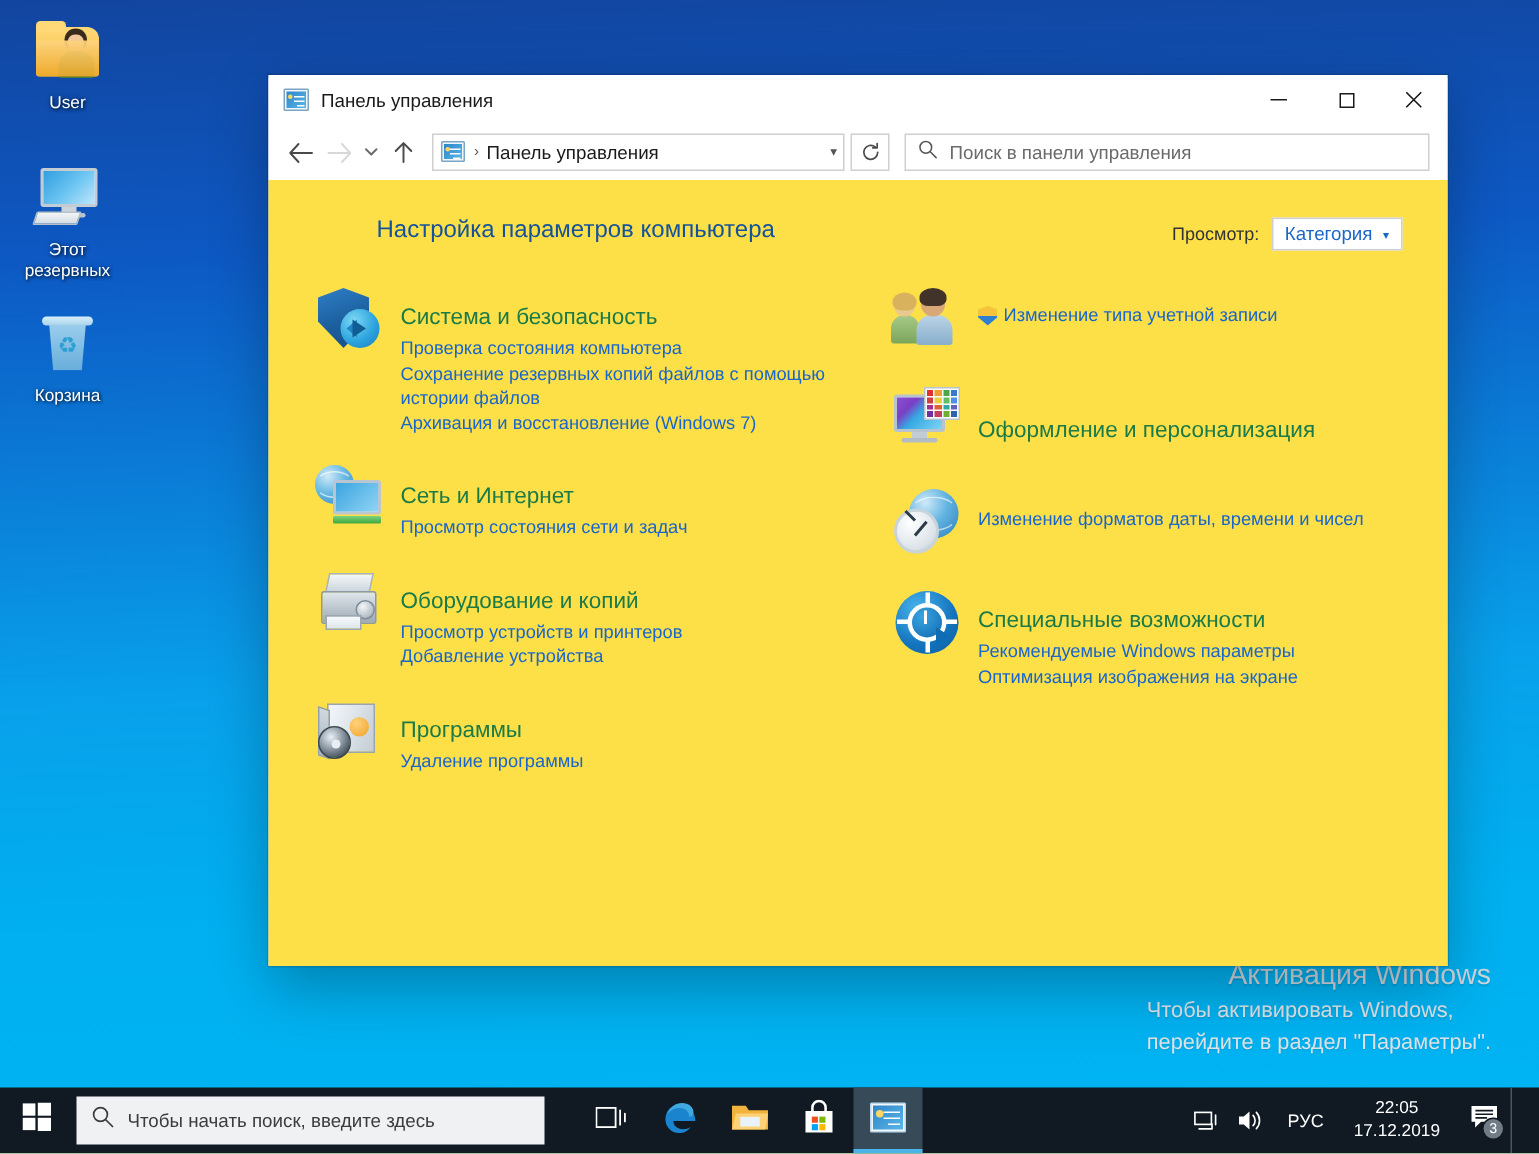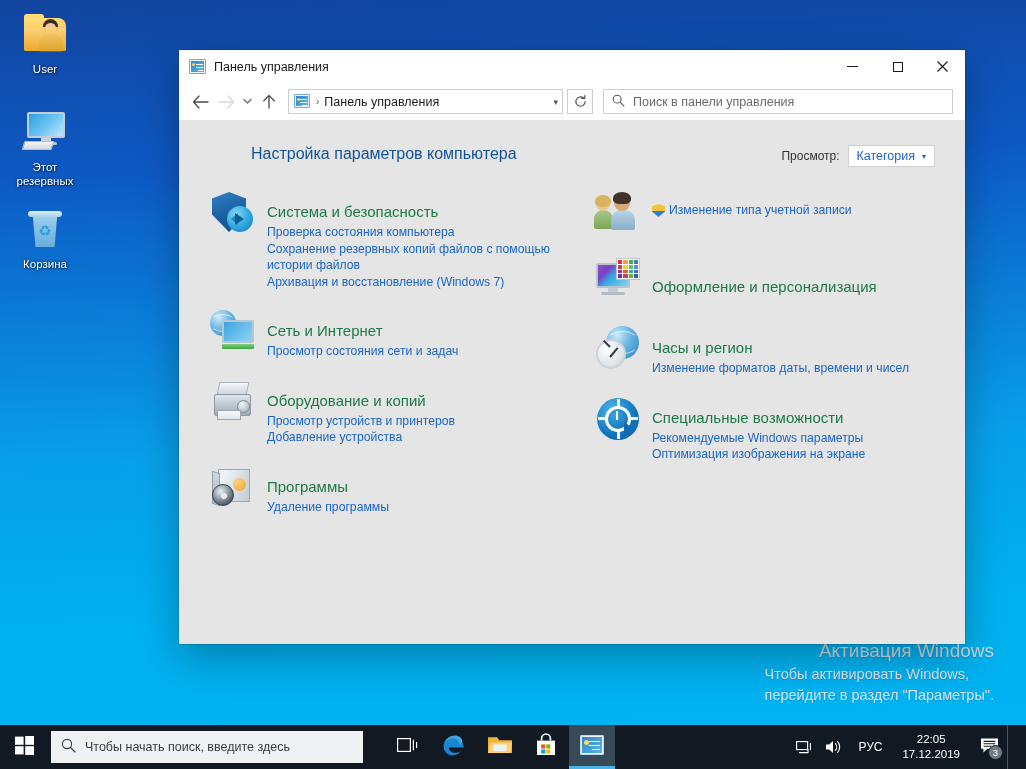--- a/index.html
+++ b/index.html
@@ -192,21 +192,21 @@
 
   #searchbox {
     margin-left:10px; flex:1; height:25px;
     border:1px solid #cfcfcf; background:#fff;
     display:flex; align-items:center; padding:0 8px;
   }
   #searchbox .sicon { margin-right:8px; }
   #searchbox .sph { font-size:12.5px; color:#6a6a6a; }
 
   
-  #content { padding:25px 30px 0 30px; background:#e5e5e5; height:524px; position:relative; }
+  #content { padding:25px 30px 0 30px; background:#fde047; height:524px; position:relative; }
   #content-head {
     display:flex; align-items:flex-start; justify-content:space-between;
     margin: 0 0 22px 42px;
   }
   #page-title { font-size:16px; color:#14539a; font-weight:normal; }
   #viewby { display:flex; align-items:center; gap:8px; }
   #viewby .vb-label { font-size:12px; color:#333; }
   #viewby .vb-sel {
     border:1px solid #cfcfcf; background:#fff;
     padding:3px 8px; display:flex; align-items:center; gap:7px;
@@ -717,21 +717,20 @@
           <div class="cat">
             <div class="cat-icon">
               <div class="art">
                 <div class="cr-globe"></div>
                 <div class="cr-clock"></div>
                 <div class="cr-hand-h"></div>
                 <div class="cr-hand-m"></div>
               </div>
             </div>
             <div class="cat-body">
-              <h3>Часы и регион</h3>
               <ul>
                 <li>
                     <span class="lk">Изменение форматов даты, времени и чисел</span>
                   </li>
               </ul>
             </div>
           </div>
 
           <div class="cat">
             <div class="cat-icon">

